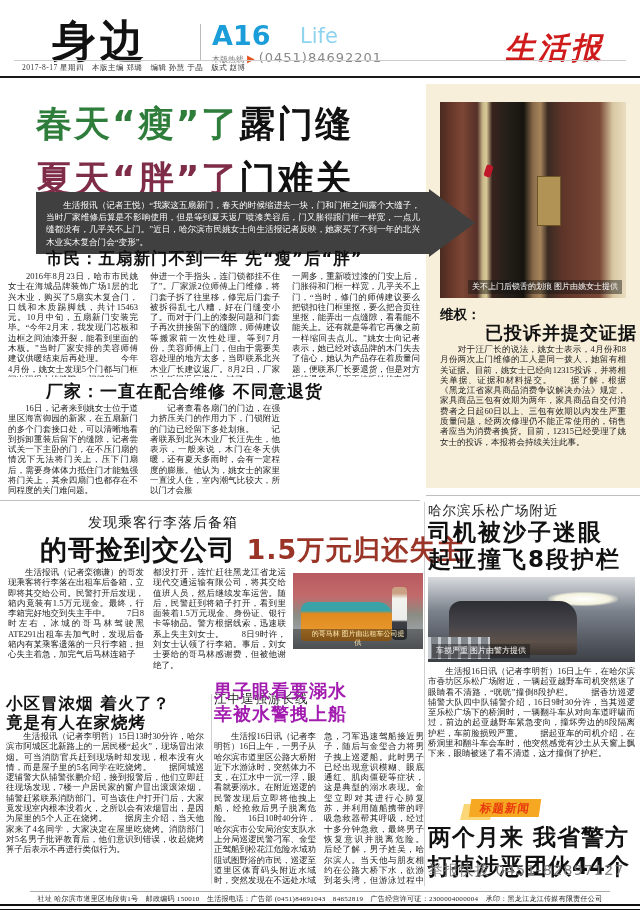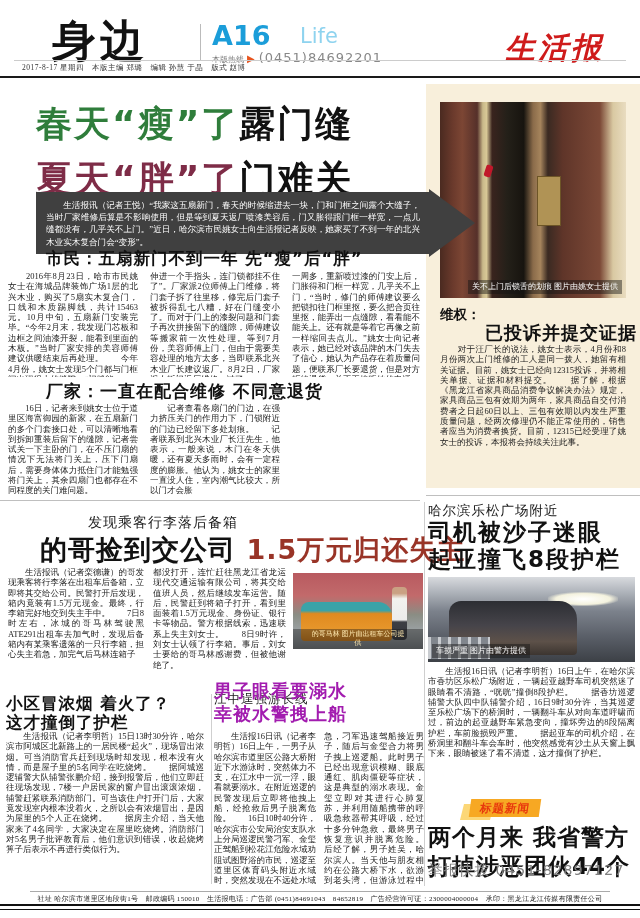--- a/index.html
+++ b/index.html
@@ -177,21 +177,21 @@
   <div class="abs kicker kia-kicker">哈尔滨乐松广场附近</div>
   <div class="abs kia-head"><span>司机被沙子迷眼</span><br><span>起亚撞飞8段护栏</span></div>
   <div class="abs kiaphoto">
     <div class="kialight"></div>
     <div class="kiacar"></div>
     <div class="kiarail"></div>
     <div class="photocap" style="right:auto;left:4px;text-align:left;">车损严重 图片由警方提供</div>
   </div>
   <div class="abs bodycol kia-body">　　生活报16日讯（记者李明哲）16日上午，在哈尔滨市香坊区乐松广场附近，一辆起亚越野车司机突然迷了眼睛看不清路，“咣咣”撞倒8段护栏。　　据香坊巡逻辅警大队四中队辅警介绍，16日9时30分许，当其巡逻至乐松广场下的桥洞时，一辆翻斗车从对向车道呼啸而过，前边的起亚越野车紧急变向，撞坏旁边的8段隔离护栏，车前脸损毁严重。　　据起亚车的司机介绍，在桥洞里和翻斗车会车时，他突然感觉有沙土从天窗上飘下来，眼睛被迷了看不清道，这才撞倒了护栏。</div>
 
-  <div class="abs bbq-head"><span>小区冒浓烟 着火了？</span><br><span>这才撞倒了护栏</span></div>
+  <div class="abs bbq-head"><span>小区冒浓烟 着火了？</span><br><span>竟是有人在家烧烤</span></div>
   <div class="abs bodycol bbq-body">　　生活报讯（记者李明哲）15日13时30分许，哈尔滨市阿城区北新路上的一居民楼“起火”，现场冒出浓烟。可当消防官兵赶到现场时却发现，根本没有火情，而是屋子里的5名同学在吃烧烤。　　据阿城巡逻辅警大队辅警张鹏介绍，接到报警后，他们立即赶往现场发现，7楼一户居民家的窗户冒出滚滚浓烟，辅警赶紧联系消防部门。可当该住户打开门后，大家竟发现室内根本没着火，之所以会有浓烟冒出，是因为屋里的5个人正在烧烤。　　据房主介绍，当天他家来了4名同学，大家决定在屋里吃烧烤。消防部门对5名男子批评教育后，他们意识到错误，收起烧烤箅子后表示不再进行类似行为。</div>
 
   <div class="abs kicker riv-kicker">江中逞强游长线</div>
   <div class="abs riv-head"><span>男子眼看要溺水</span><br><span>幸被水警拽上船</span></div>
   <div class="abs bodycol rivc rcolA">　　生活报16日讯（记者李明哲）16日上午，一男子从哈尔滨市道里区公路大桥附近下水游泳时，突然体力不支，在江水中一沉一浮，眼看就要溺水。在附近巡逻的民警发现后立即将他拽上船，经抢救后男子脱离危险。　　16日10时40分许，哈尔滨市公安局治安支队水上分局巡逻民警刁军、金玺正驾船到松花江危险水域劝阻试图野浴的市民，巡逻至道里区体育码头附近水域时，突然发现在不远处水域有一男子仅嘴鼻露出水面，一沉一浮，眼看就要不行了。情况危</div>
   <div class="abs bodycol rivc rcolB">急，刁军迅速驾船接近男子，随后与金玺合力将男子拽上巡逻船。此时男子已经出现意识模糊、眼底通红、肌肉僵硬等症状，这是典型的溺水表现。金玺立即对其进行心肺复苏，并利用随船携带的呼吸急救器帮其呼吸，经过十多分钟急救，最终男子恢复意识并脱离危险。　　后经了解，男子姓吴，哈尔滨人。当天他与朋友相约在公路大桥下水，欲游到老头湾，但游泳过程中由于体力不支，顺水漂到体育码头附近，多亏民警及时发现并救治。</div>
 
   <div class="abs badge-wrap">
     <div class="badge-under"></div>
     <div class="badge">标题新闻</div>

